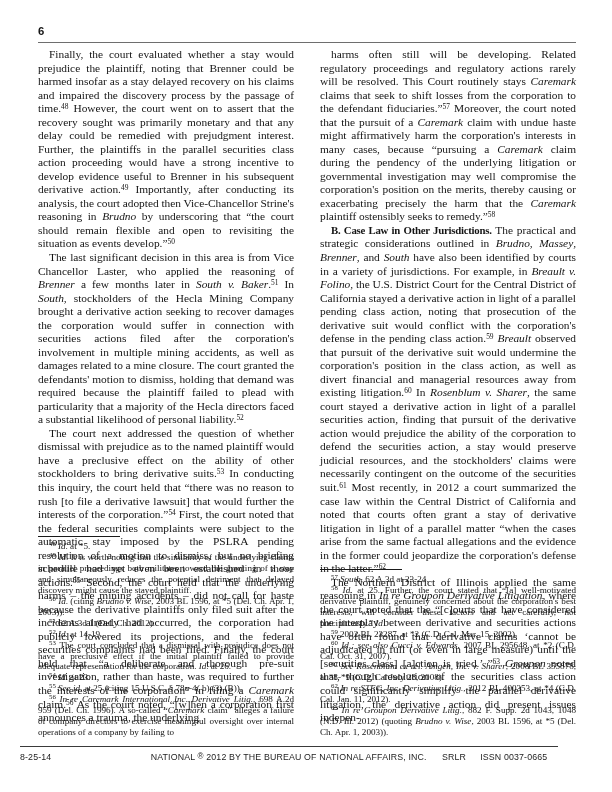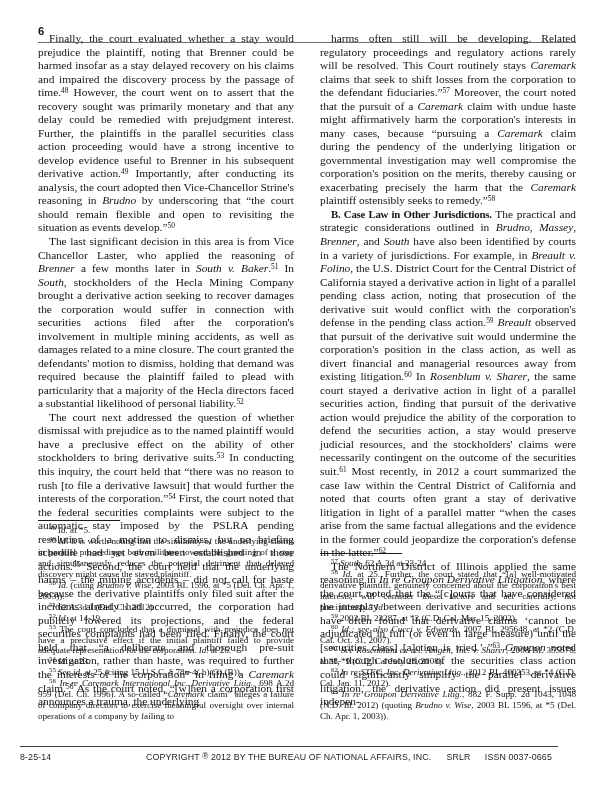--- a/index.html
+++ b/index.html
@@ -38,21 +38,21 @@
   }
   .header-rule {
     margin-top: 5px;
     border-top: 1.6px solid #6e6e6e;
     width: 100%;
   }
   
   .columns {
     position: absolute;
     left: 38px;
-    top: 32px;
+    top: 48px;
     width: 538px;
     height: 690px;
     display: flex;
     justify-content: space-between;
   }
   .col {
     width: 256px;
     position: relative;
     height: 100%;
   }
@@ -189,21 +189,21 @@
       </div>
     </div>
 
   </div>
 
   <div class="footer">
     <div class="footer-rule"></div>
     <div class="footer-row">
       <div class="footer-left">8-25-14</div>
       <div class="footer-center">
-        <span>COPYRIGHT</span>
+        <span>NATIONAL</span>
         <span class="cr-sym">®</span>
         <span>2012 BY THE BUREAU OF NATIONAL AFFAIRS, INC.</span>
         <span class="gap-sm"></span>
         <span>SRLR</span>
         <span class="gap-md"></span>
         <span>ISSN 0037-0665</span>
       </div>
     </div>
   </div>
 

